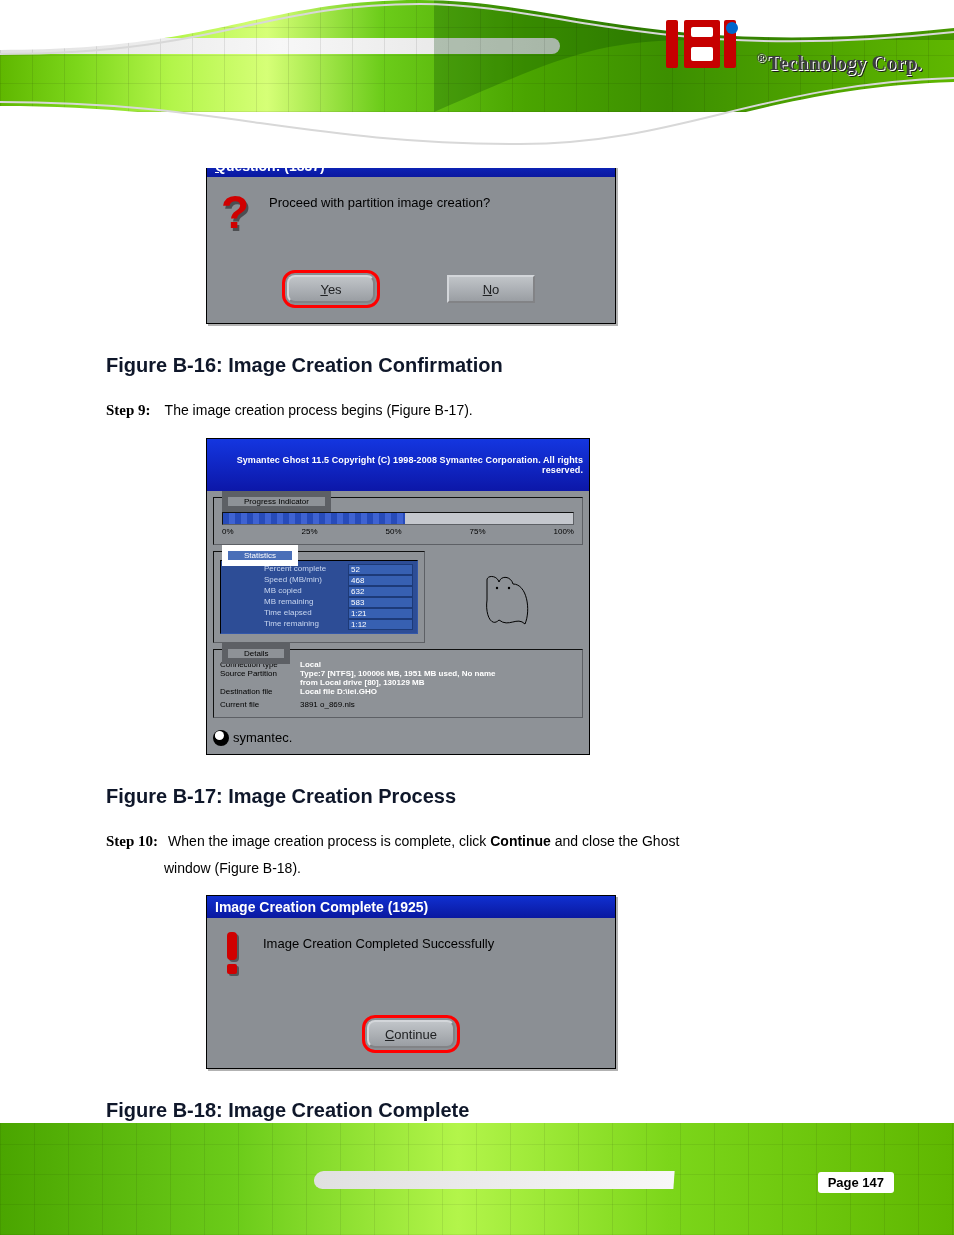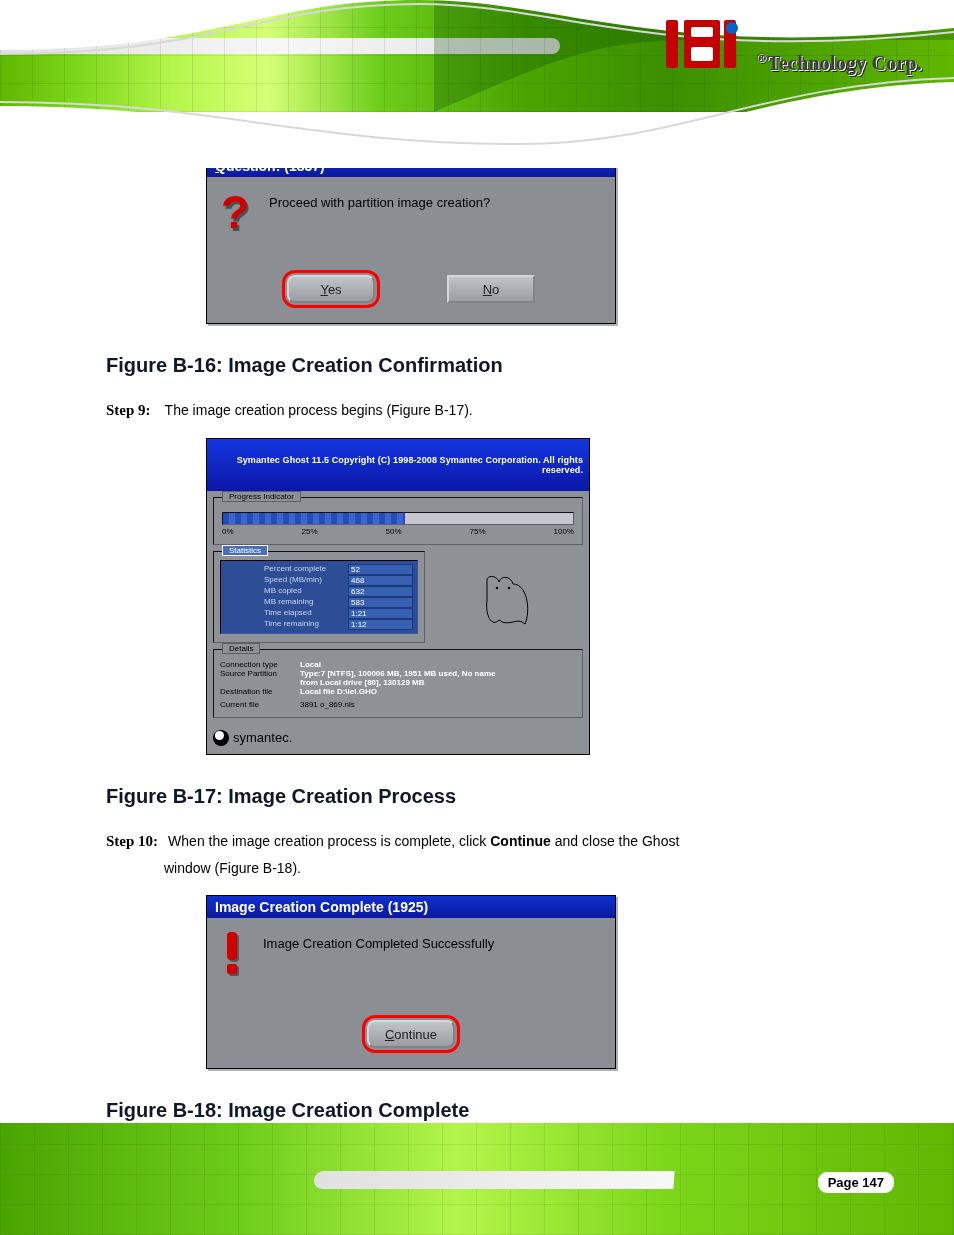--- a/index.html
+++ b/index.html
@@ -185,22 +185,22 @@
     padding:4px 6px 8px 6px;
     margin-bottom:6px;
     position:relative;
     background:#8e9297;
   }
   .panel-title{
     position:absolute; left:8px; top:-7px;
     background:#4a6fb8;
     color:#fff;
     font-size:8px;
-    padding:0 6px;
-    border:1px solid #ffffff;
+    padding:0 16px;
+    border:6px solid #ffffff;
   }
   .panel-title.grey{background:#8e9297;color:#000;border-color:#5d6065;}
   .progressbar-outer{
     margin:10px 2px 2px 2px;
     border:1px inset #5d6065;
     height:13px;
     background:#c4c7cd;
     position:relative;
     overflow:hidden;
   }
@@ -284,21 +284,21 @@
   .bottom-wave{
     position:absolute; left:0; top:-36px; width:954px; height:120px; z-index:3;
   }
   .page-num{
     position:absolute; right:60px; bottom:42px;
     background:#fff;
     color:#000;
     font-size:13px;
     font-weight:bold;
     padding:3px 10px;
-    border-radius:9px;
+    border-radius:3px;
     z-index:6;
     font-family:Arial, sans-serif;
   }
   .footer-ribbon{
     position:absolute; right:280px; bottom:46px;
     width:360px; height:18px;
     background: linear-gradient(90deg,#e0e0e0,#f7f7f7);
     border-radius:10px 0 0 10px;
     z-index:5;
     transform: skewX(-4deg);

